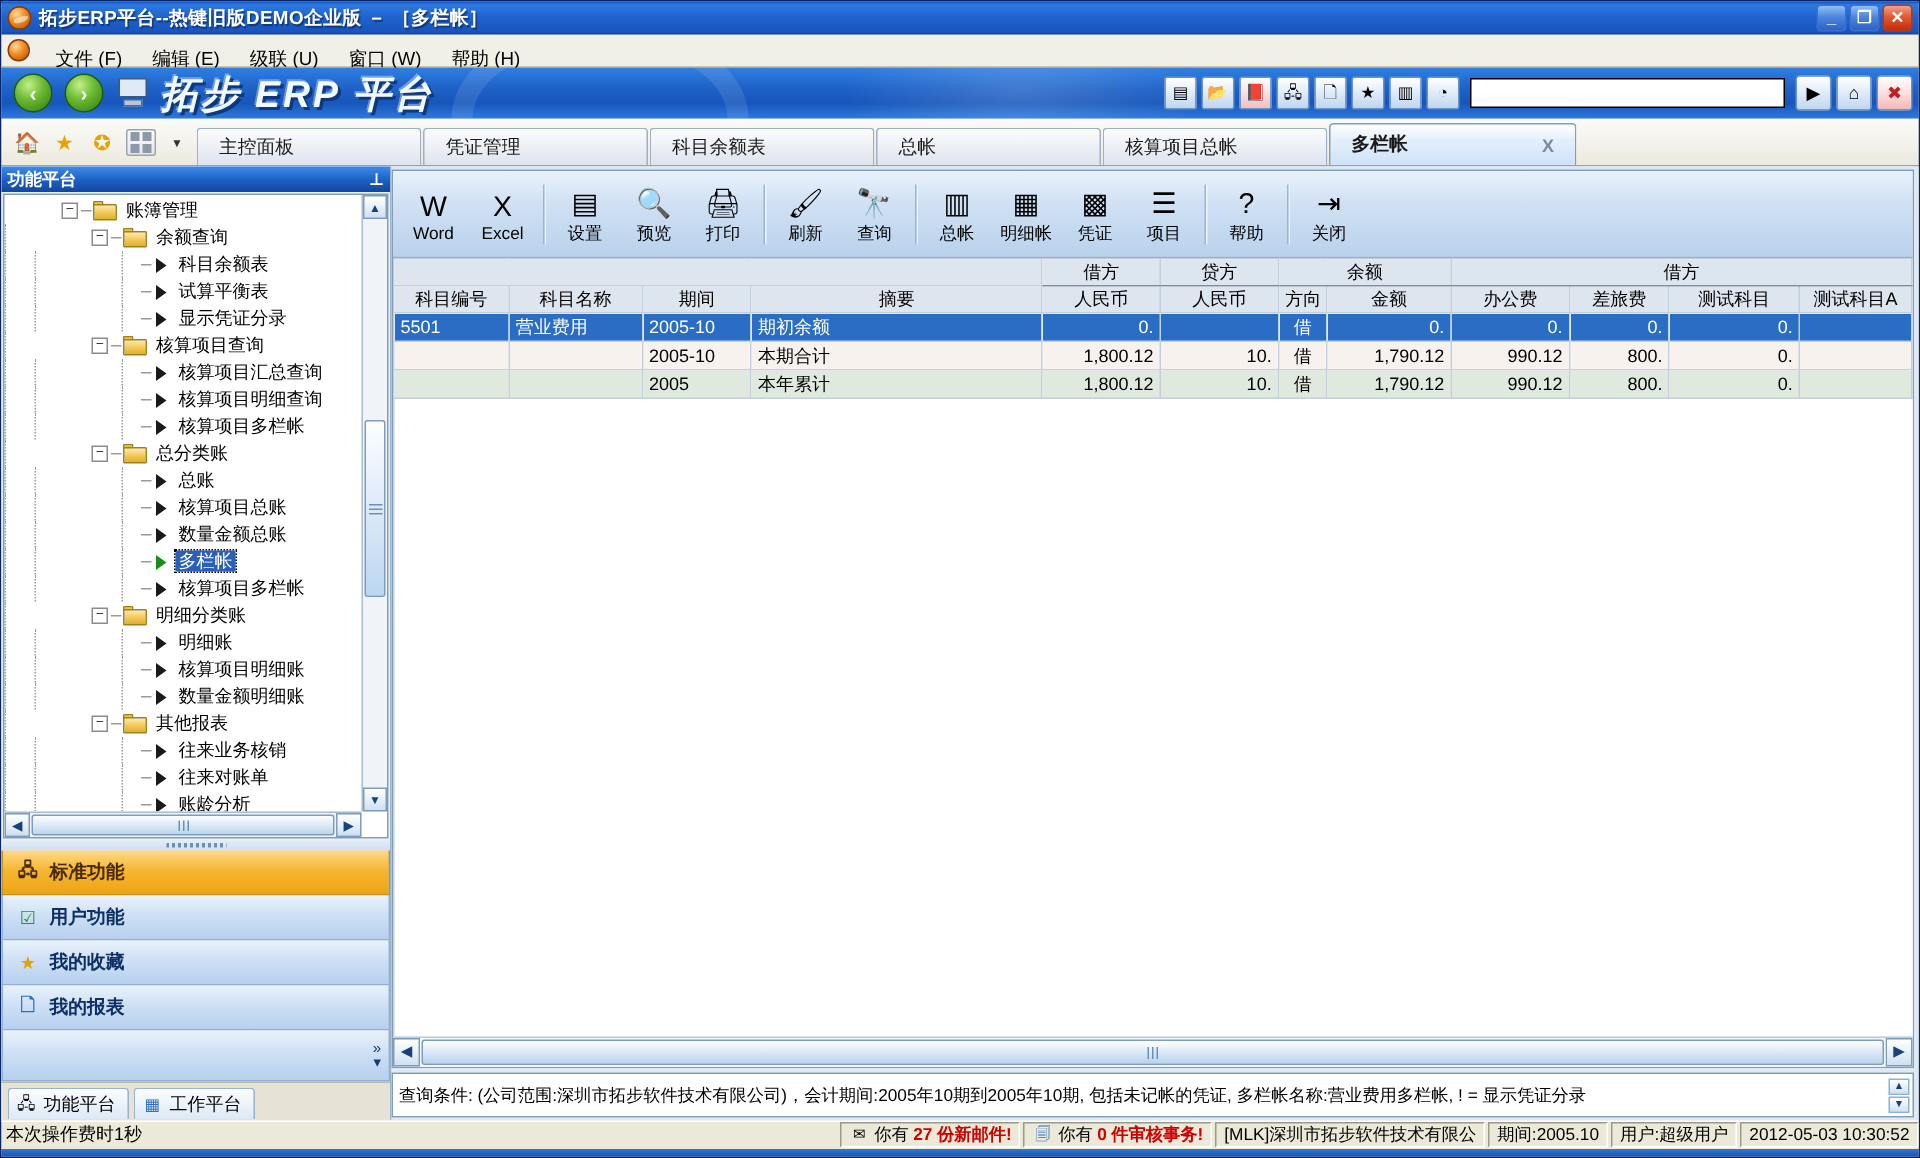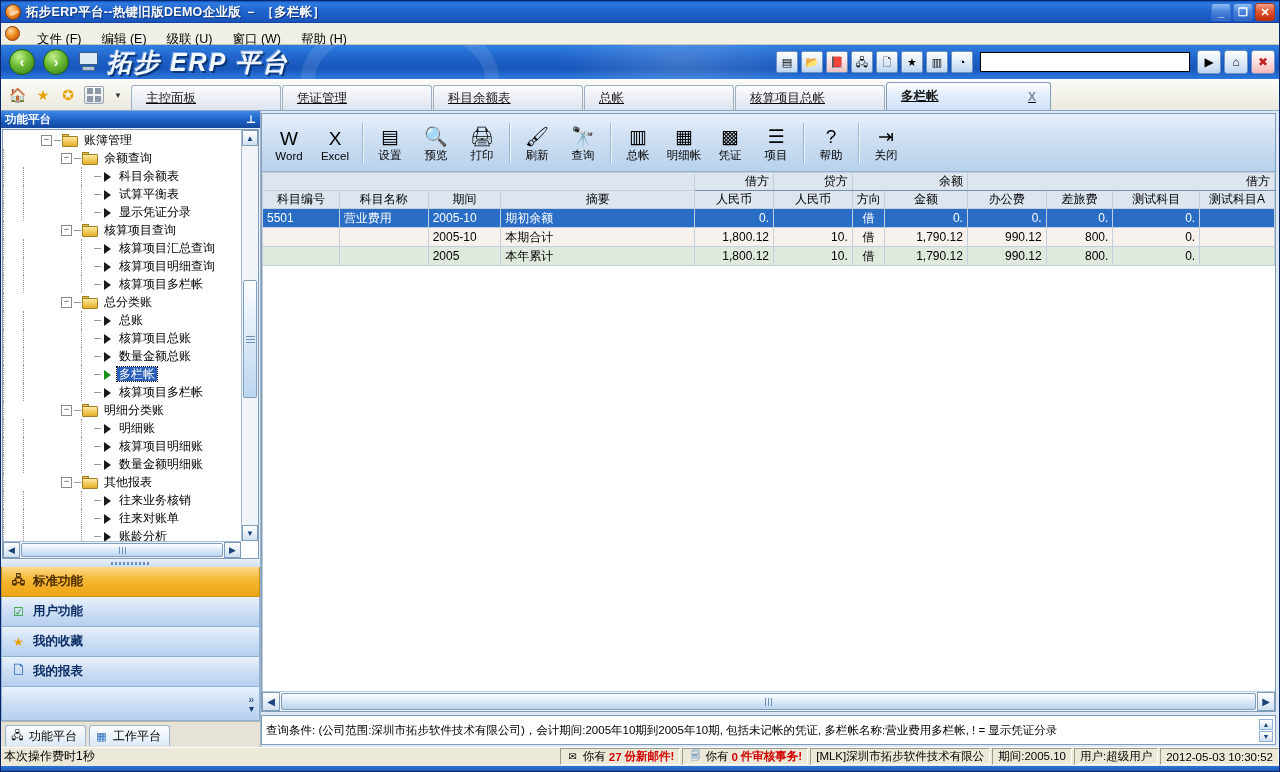--- a/index.html
+++ b/index.html
@@ -77,21 +77,21 @@
   
   .tabstrip{ height:32px;flex:0 0 32px; background:linear-gradient(180deg,#fbfbf8 0%,#eceade 100%);
     border-bottom:1px solid #8aa6c8; display:flex; align-items:flex-end; padding-left:5px;}
   .tabicons{ display:flex;align-items:center;gap:7px; padding:0 6px 6px 3px;}
   .ic{width:18px;height:18px;display:flex;align-items:center;justify-content:center;font-size:14px;line-height:1;}
   .grid-ic{width:20px;height:18px;border:1px solid #9aa3b0;border-radius:2px;
     background:linear-gradient(180deg,#fdfdfd,#e2e6ec);display:flex;flex-wrap:wrap;
     align-content:center;justify-content:center;gap:2px;padding:2px;}
   .grid-ic i{width:6px;height:6px;background:#8d98a8;display:block;}
   .dd{width:14px;height:18px;display:flex;align-items:center;justify-content:center;font-size:8px;color:#333;}
-  .tabs{display:flex;align-items:flex-end;height:100%;text-decoration:underline;}
+  .tabs{display:flex;align-items:flex-end;height:100%;}
   .tab{ height:25px; min-width:150px; padding:0 14px; margin-right:1px;
     display:flex;align-items:center; font-size:12.5px; color:#1a1a1a; white-space:nowrap;
     background:linear-gradient(180deg,#fcfcfd 0%,#eef1f6 45%,#dde4ee 100%);
     border:1px solid #9fb0c6; border-bottom:none; border-radius:3px 3px 0 0;}
   .tab.active{ height:28px; font-weight:bold;
     background:linear-gradient(180deg,#ffffff 0%,#e3eefb 40%,#cfe2f8 100%);
     border-color:#7f9ec2;}
   .tab .x{ margin-left:auto; padding-left:26px; color:#7c8a9c; font-weight:bold; font-size:12px;}
 
   
@@ -181,21 +181,21 @@
   .tbtn .gi{ height:24px; display:flex;align-items:flex-end;justify-content:center; font-size:19px; line-height:1;}
   .tsep{ width:1px;height:40px;background:#9bb4d0; margin:0 4px; box-shadow:1px 0 0 #eef4fb;}
 
   
   .gridwrap{ flex:1 1 auto; min-height:0; position:relative; background:#fff;
     display:flex; flex-direction:column;}
   table.grid{ border-collapse:collapse; table-layout:fixed; width:100%; font-size:12px;}
   table.grid th, table.grid td{ border:1px solid #c4cfdc; padding:0 4px; height:19px;
     font-weight:normal; overflow:hidden; white-space:nowrap;}
   table.grid thead th{ background:#dde5ee; color:#000; text-align:center; height:18px;}
-  thead tr.g1 th{ border-bottom:1px solid #7a8ea6;text-align:right;}
+  thead tr.g1 th{ border-bottom:1px solid #7a8ea6;}
   .rowsel td{ background:#2a6dc4; color:#fff; font-weight:bold; border-color:#2a6dc4;}
   .rowA td{ background:#f8f2ee;}
   .rowB td{ background:#dfe9dd;}
   td.num{ text-align:right;}
   td.ctr{ text-align:center;}
   .filler{ flex:1 1 auto; background:#fff; border-left:1px solid #c4cfdc;}
   .hscroll{ height:20px; flex:0 0 20px; display:flex; align-items:stretch;
     background:#eef3f9; border-top:1px solid #b9cbdf;}
   .hscroll .btn{ width:18px; background:linear-gradient(180deg,#fff,#cfe0f2);
     border:1px solid #7f9db9; display:flex;align-items:center;justify-content:center;

